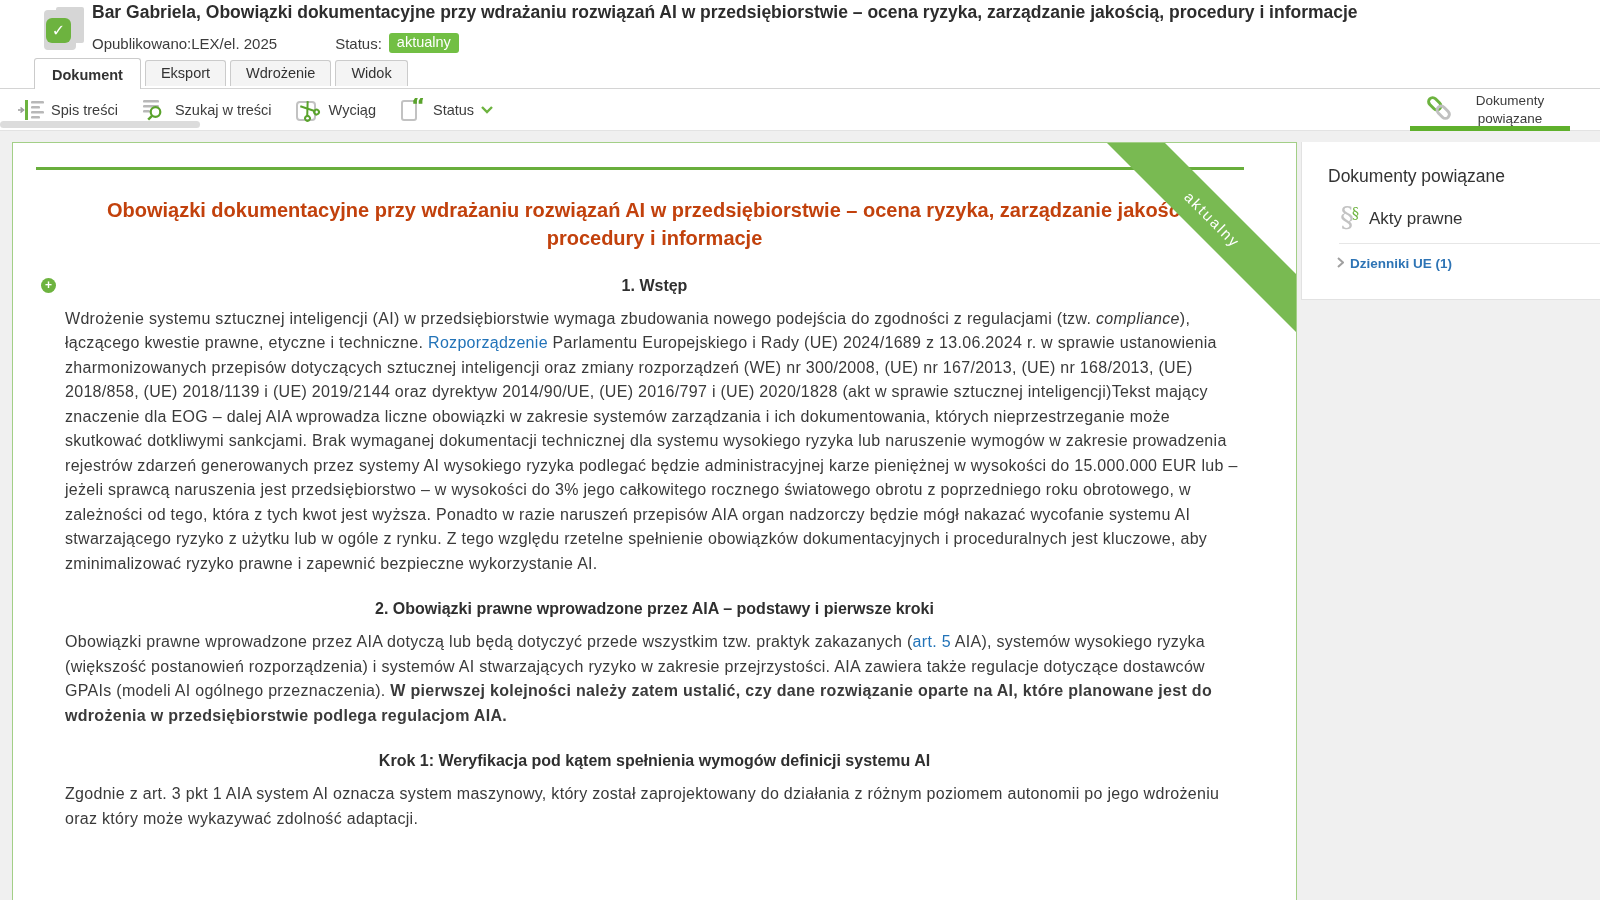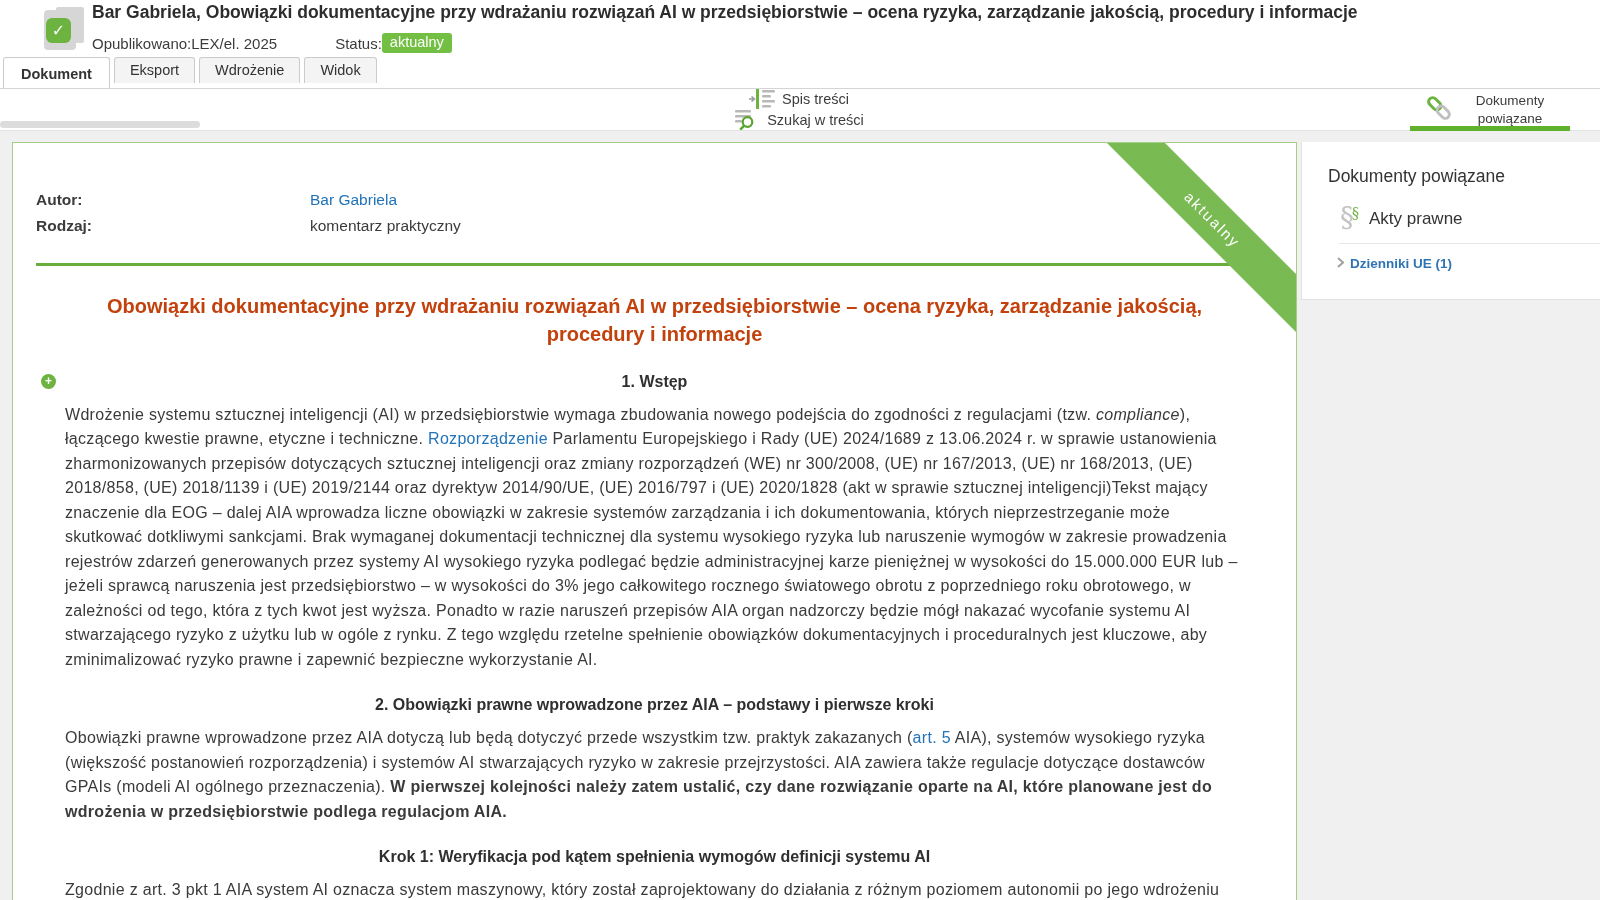--- a/index.html
+++ b/index.html
@@ -23,40 +23,40 @@
     display:flex; align-items:center; justify-content:center;
   }
   .page-title {
     position:absolute; left:92px; top:2px; margin:0;
     font-size:17.5px; font-weight:bold; color:#2d2d2d; white-space:nowrap;
   }
   .meta-line { position:absolute; left:92px; top:33px; font-size:15px; color:#3c3c3c;
     display:flex; align-items:center; }
   .meta-line .pub-label { }
   .meta-line .pub-value { margin-right:58px; }
-  .meta-line .status-label { }
+  .meta-line .status-label { margin-right:7px; }
   .status-badge {
     background:#72bf44; color:#fff; font-size:14.5px;
     padding:1px 8px 3px; border-radius:3px;
   }
 
   
-  .tabs { position:relative; height:32px; padding-left:3px;
-    display:flex; align-items:flex-start; gap:4px; background:#fff; }
+  .tabs { position:relative; height:32px; padding-left:34px;
+    display:flex; align-items:center; gap:4px; background:#fff; }
   .tabs::after { content:''; position:absolute; left:0; right:0; bottom:0; height:1px; background:#d4d4d4; }
   .tab {
     position:relative; z-index:1; background:#f4f4f4; color:#333;
     border:1px solid #cbcbcb; border-bottom:none; border-radius:3px 3px 0 0;
     padding:4px 15px 5px; font-size:14.5px; font-family:inherit; cursor:pointer;
   }
   .tab.active { z-index:2; background:#fff; padding:8px 17px 6px; font-weight:bold; }
 
   
   .toolbar { position:relative; height:42px; background:#fff;
-    display:flex; align-items:center; padding-left:14px; border-bottom:1px solid #e3e3e3;flex-direction:column; }
+    display:flex; align-items:center; padding-left:14px; border-bottom:1px solid #e3e3e3; }
   .tool { display:flex; align-items:center; gap:7px; margin-right:16px;
     background:none; border:none; padding:0 4px; cursor:pointer;
     font-size:14.5px; color:#3d3d3d; font-family:inherit; }
   .tool .ticon { display:flex; align-items:center; }
   .scroll-thumb { position:absolute; left:0; bottom:2px; width:200px; height:7px;
     background:#dcdcdc; border-radius:4px; }
   .related-tab {
     position:absolute; right:30px; top:0; height:100%; width:160px;
     display:flex; align-items:center; justify-content:center; gap:10px; cursor:pointer;
   }
@@ -210,30 +210,20 @@
   </div>
 </div>
 
 <main>
 
   <section class="doc-panel">
     <div class="ribbon-wrap">
       <div class="ribbon">aktualny</div>
     </div>
 
-    <div class="doc-meta">
-      <div class="row">
-        <span class="label">Autor:</span>
-        <a href="#">Bar Gabriela</a>
-      </div>
-      <div class="row">
-        <span class="label">Rodzaj:</span>
-        <span>komentarz praktyczny</span>
-      </div>
-    </div>
 
     <hr class="green">
 
     <h2 class="doc-title">Obowiązki dokumentacyjne przy wdrażaniu rozwiązań AI w przedsiębiorstwie – ocena ryzyka, zarządzanie jakością, procedury i informacje</h2>
 
     <h3 class="sec">
       <span class="plus-icon">+</span>
       <span>1. Wstęp</span>
     </h3>
 

